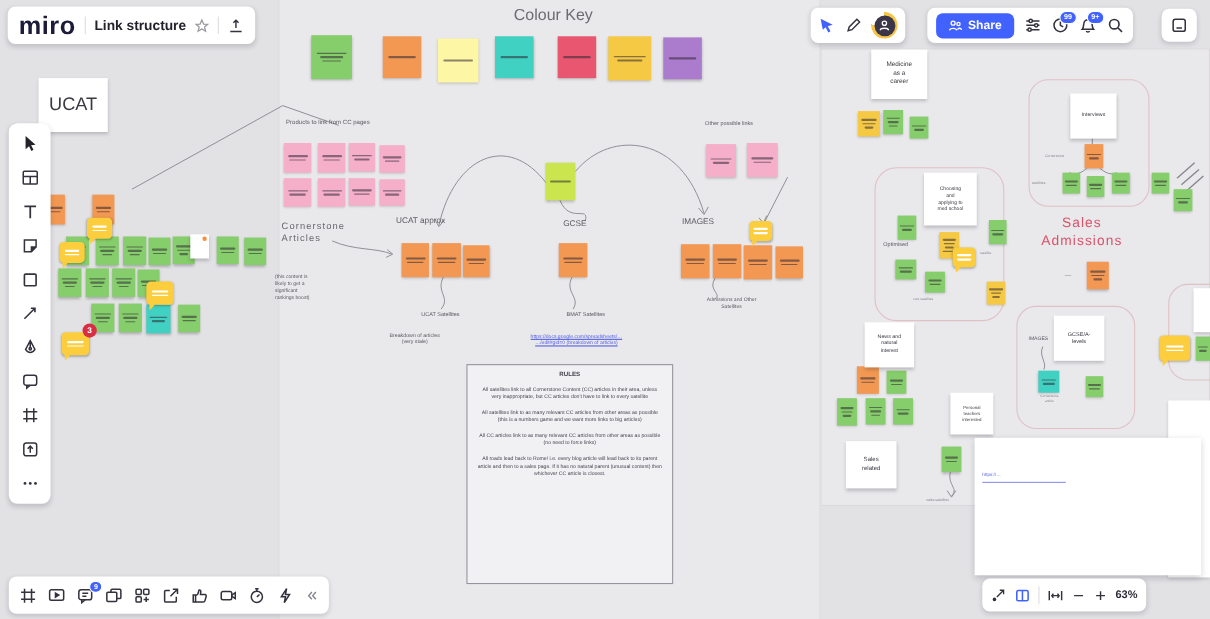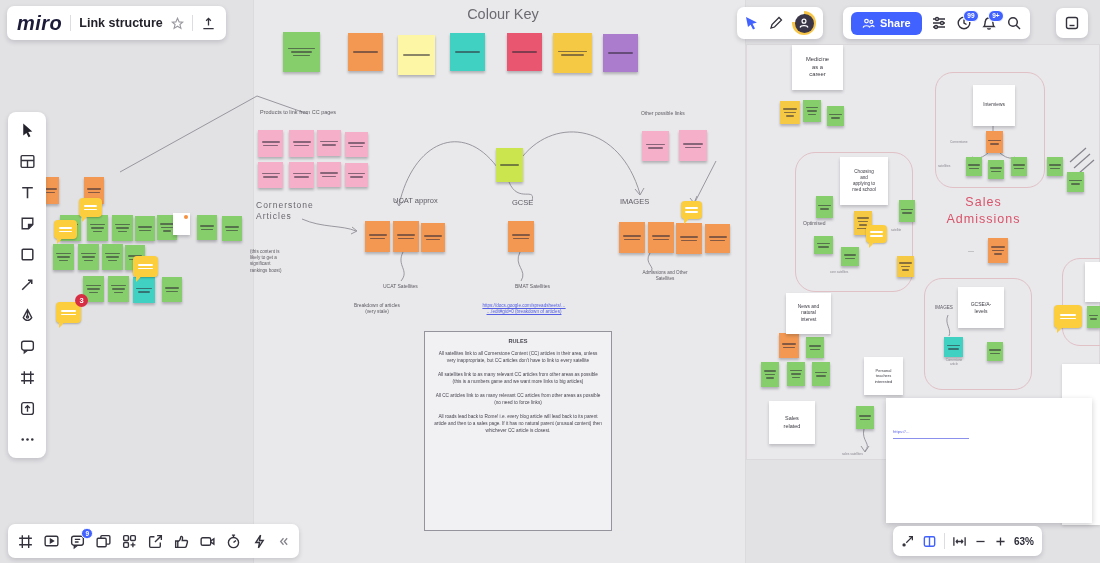--- a/index.html
+++ b/index.html
@@ -46,21 +46,21 @@
          box-shadow:0 2px 6px rgba(20,20,30,.2);}
   .panel .plink{position:absolute;left:7px;top:31px;font-size:4.2px;color:#5b63e8;}
   .panel .pline{position:absolute;left:7px;top:40px;width:76px;border-top:1px solid #8a90ec;}
   
   .bar{position:absolute;background:#fff;border-radius:7px;box-shadow:0 2px 5px rgba(20,20,35,.16);
        display:flex;align-items:center;}
   .tool{position:relative;display:flex;align-items:center;justify-content:center;border:none;background:none;
         padding:0;border-radius:5px;cursor:pointer;}
   .tool svg{display:block;}
   .bar-topleft{left:7px;top:6px;height:34px;padding:0 10px;gap:8px;}
-  .logo{font-size:20px;font-weight:700;color:#1c1c3a;letter-spacing:.5px;line-height:1;font-style:italic;}
+  .logo{font-size:23px;font-weight:700;color:#1c1c3a;letter-spacing:.5px;line-height:1;}
   .vdiv{width:1px;height:16px;background:#dddce0;}
   .board-title{font-size:12.5px;font-weight:700;color:#23222b;}
   .bar-cursorgrp{left:737px;top:7px;height:32px;padding:0 7px;gap:8px;}
   .avatar-ring{width:24px;height:24px;border-radius:50%;background:conic-gradient(#f6c548 0 76%,#fff 76%);
                display:flex;align-items:center;justify-content:center;}
   .avatar{width:19px;height:19px;border-radius:50%;background:#3a3547;display:flex;align-items:center;justify-content:center;}
   .bar-actions{left:843px;top:7px;height:32px;padding:0 8px;gap:9px;}
   .share-btn{display:flex;align-items:center;gap:5px;background:#4262ff;color:#fff;font-weight:700;
              font-size:11px;border:none;border-radius:6px;padding:5px 11px;cursor:pointer;}
   .bdg{position:absolute;top:-5px;right:-7px;background:#4262ff;color:#fff;font-size:6.5px;font-weight:700;
@@ -395,20 +395,23 @@
         <div class="scr" style="width: 58%;"></div>
       </div>
       <div class="sticky" style="left: 1087px; top: 306px; width: 13px; height: 22px; background: rgb(134, 205, 107);">
         <div class="scr" style="width: 72%;"></div>
         <div class="scr" style="width: 58%;"></div>
       </div>
       <div class="sticky" style="left: 1090px; top: 398px; width: 10px; height: 27px; background: rgb(134, 205, 107);">
         <div class="scr" style="width: 72%;"></div>
         <div class="scr" style="width: 58%;"></div>
       </div>
+      <div class="card" style="left: 35px; top: 71px; width: 63px; height: 49px; font-size: 16.5px;">
+        <span class="ln">UCAT</span>
+      </div>
       <div class="card" style="left: 792px; top: 45px; width: 51px; height: 45px; font-size: 5.8px;">
         <span class="ln">Medicine</span>
         <span class="ln">as a</span>
         <span class="ln">career</span>
       </div>
       <div class="card" style="left: 973px; top: 85px; width: 42px; height: 41px; font-size: 4.8px;">
         <span class="ln">Interviews</span>
       </div>
       <div class="card" style="left: 840px; top: 157px; width: 48px; height: 48px; font-size: 4.6px;">
         <span class="ln">Choosing</span>
@@ -440,21 +443,21 @@
       <div class="card" style="left: 1085px; top: 262px; width: 15px; height: 40px; font-size: 0px;"></div>
       <div class="label" style="left: 440px; top: 5px; font-size: 14.5px; color: rgb(108, 107, 113); width: 126px; text-align: center;">Colour Key</div>
       <div class="label" style="left: 260px; top: 109px; font-size: 5.5px;">Products to link from CC pages</div>
       <div class="label" style="left: 641px; top: 110px; font-size: 5px;">Other possible links</div>
       <div class="label" style="left: 256px; top: 200px; font-size: 8.5px; color: rgb(104, 103, 110); letter-spacing: 1px;">Cornerstone
 Articles</div>
       <div class="label" style="left: 250px; top: 249px; font-size: 4.6px;">(this content is
 likely to get a
 significant
 rankings boost)</div>
-      <div class="label" style="left: 393px; top: 196px; font-size: 7.5px; color: rgb(92, 91, 99);">UCAT approx</div>
+      <div class="label" style="left: 360px; top: 196px; font-size: 7.5px; color: rgb(92, 91, 99);">UCAT approx</div>
       <div class="label" style="left: 512px; top: 198px; font-size: 7.5px; color: rgb(92, 91, 99);">GCSE</div>
       <div class="label" style="left: 620px; top: 197px; font-size: 7.5px; color: rgb(92, 91, 99);">IMAGES</div>
       <div class="label" style="left: 383px; top: 283px; font-size: 5px;">UCAT Satellites</div>
       <div class="label" style="left: 515px; top: 283px; font-size: 5px;">BMAT Satellites</div>
       <div class="label" style="left: 620px; top: 270px; font-size: 4.6px; width: 90px; text-align: center;">Admissions and Other
 Satellites</div>
       <div class="label" style="left: 338px; top: 303px; font-size: 4.8px; width: 78px; text-align: center;">Breakdown of articles
 (very stale)</div>
       <div class="label link" style="left: 424px; top: 303px; font-size: 4.6px; width: 200px; text-align: center;">https://docs.google.com/spreadsheets/…
 …/edit#gid=0 (breakdown of articles)</div>

